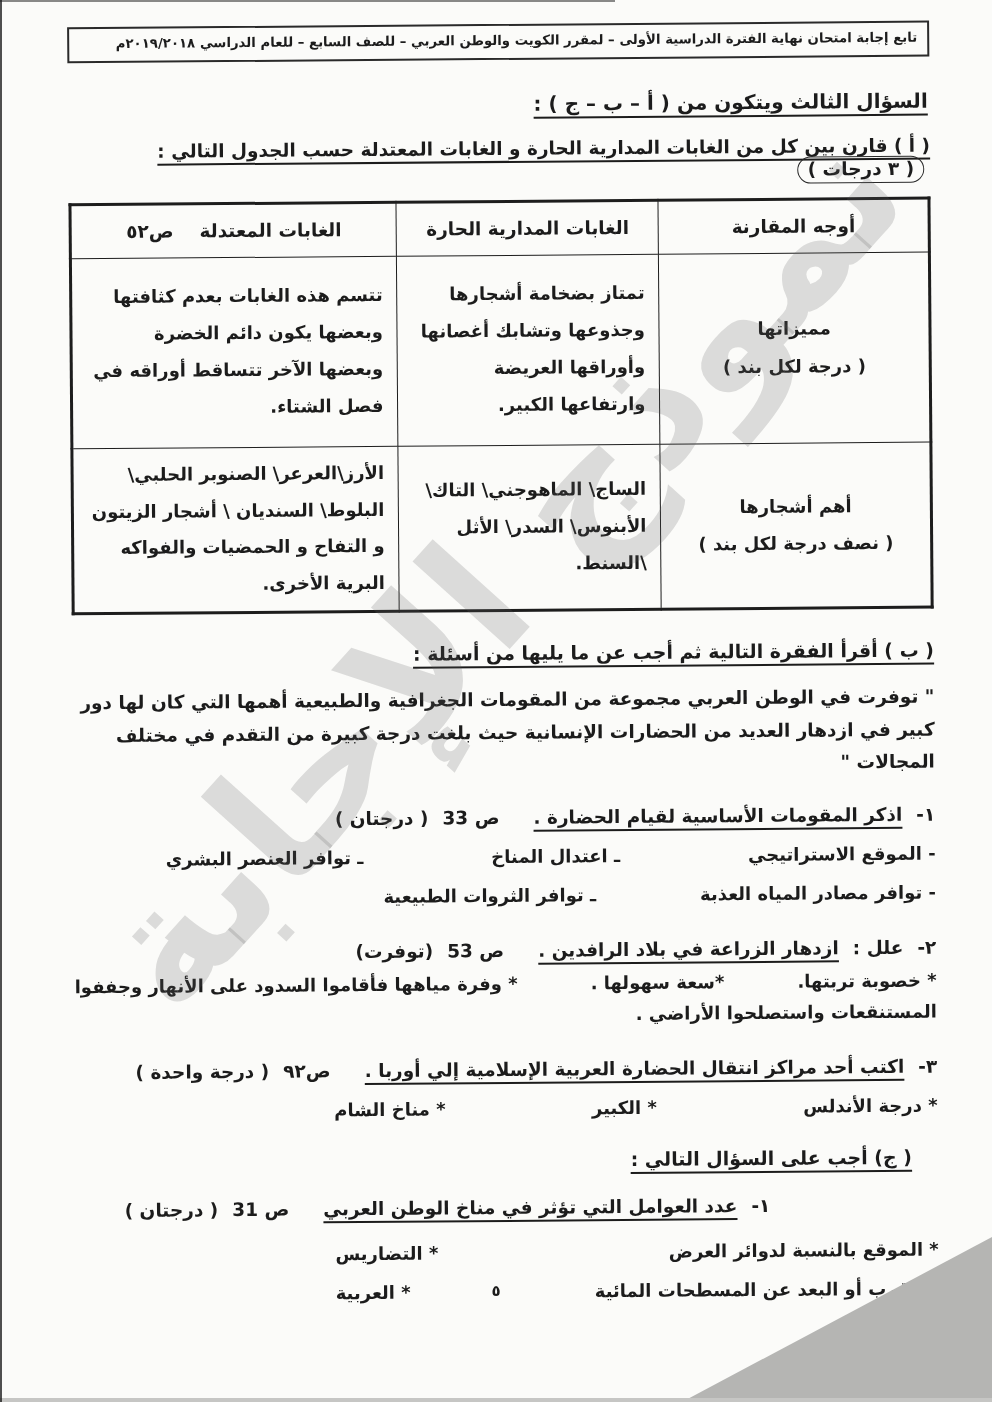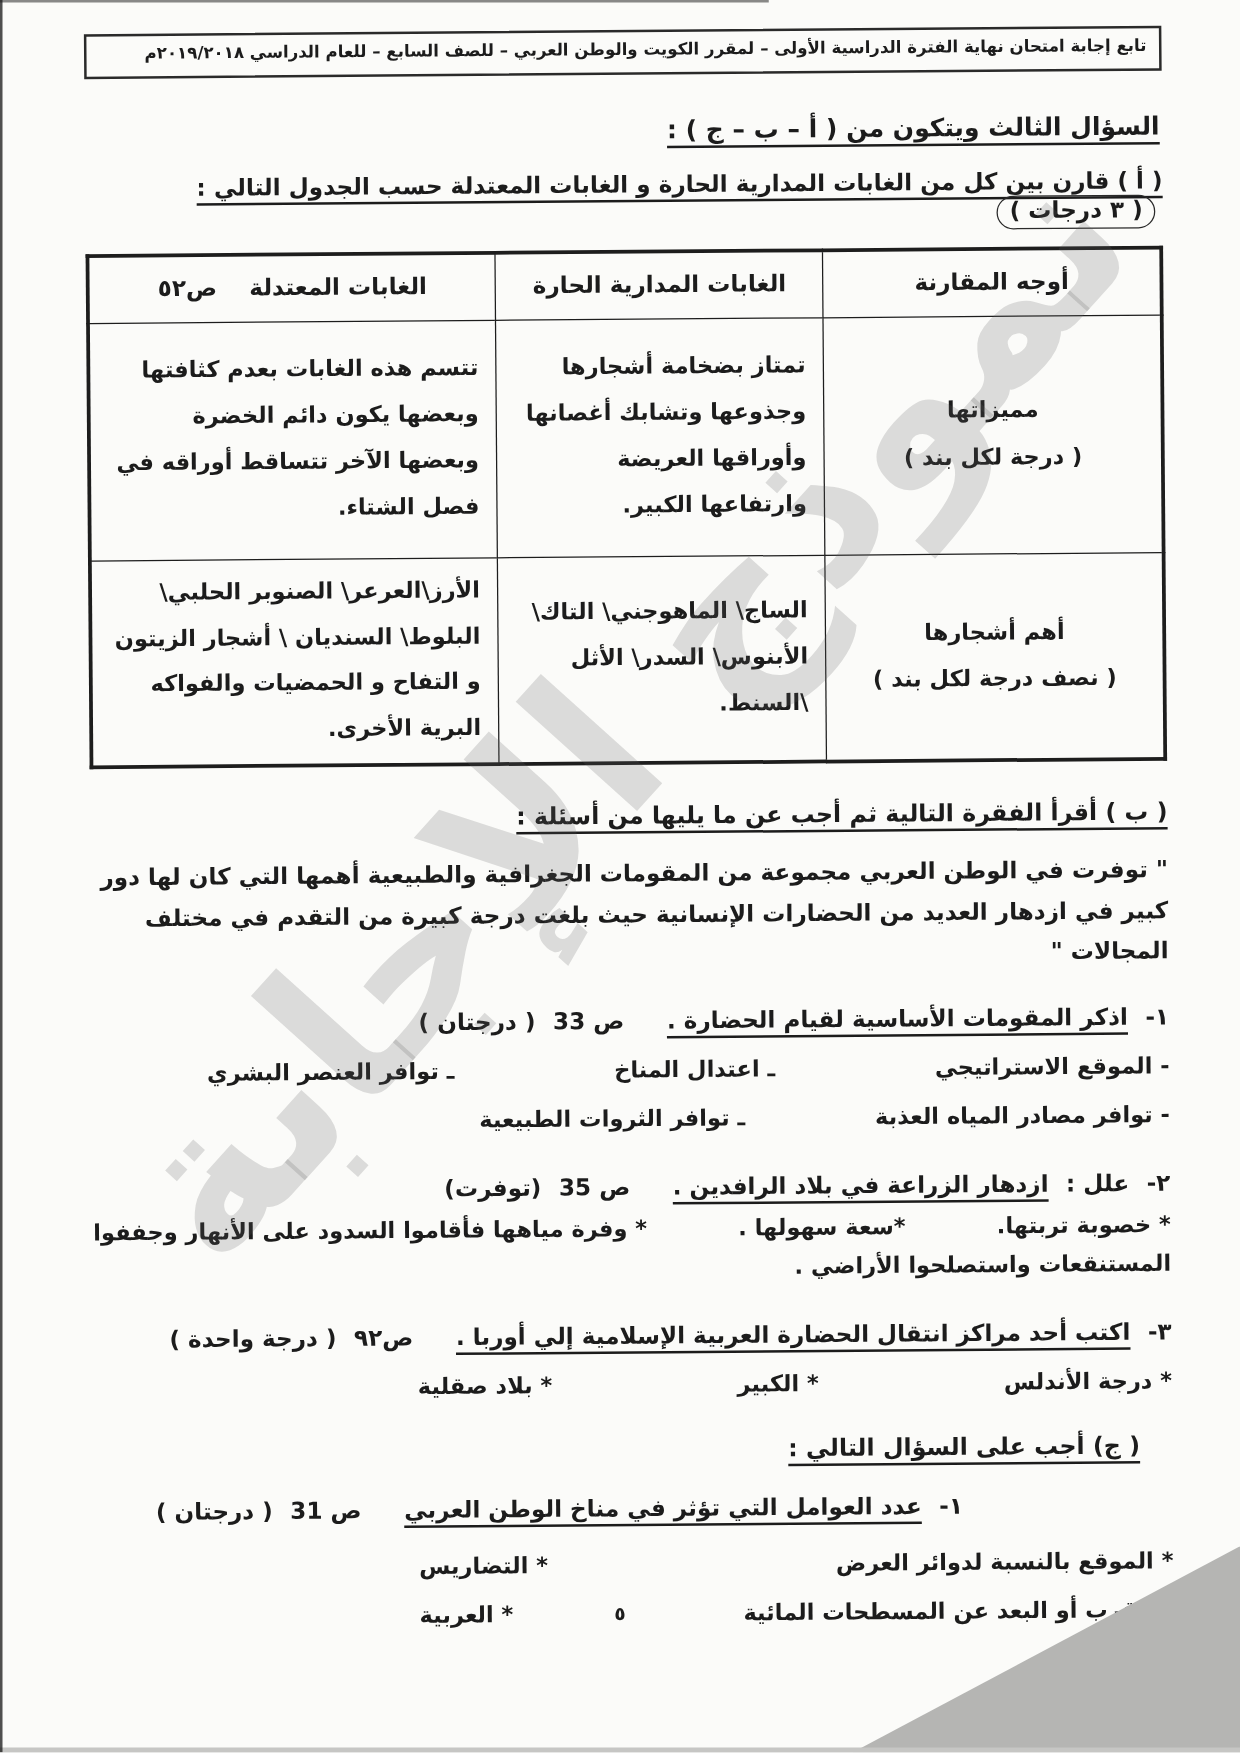--- a/index.html
+++ b/index.html
@@ -126,40 +126,40 @@
     </div>
     <div class="ans-row">
       <span>- توافر مصادر المياه العذبة</span>
       <span class="mr-gap">ـ توافر الثروات الطبيعية</span>
     </div>
 
     <div class="q-line mt-lg">
       <span>٢-</span>
       <span>علل :</span>
       <span class="u">ازدهار الزراعة في بلاد الرافدين .</span>
-      <span class="gap-r">ص 35</span>
+      <span class="gap-r">ص 53</span>
       <span>(توفرت)</span>
     </div>
     <div class="ans-row spread w-full" style="margin-top:12px">
       <span>* خصوبة تربتها.</span>
       <span>*سعة سهولها .</span>
       <span>* وفرة مياهها فأقاموا السدود على الأنهار وجففوا</span>
     </div>
     <div class="cont-line">المستنقعات واستصلحوا الأراضي .</div>
 
     <div class="q-line mt-lg">
       <span>٣-</span>
       <span class="u">اكتب أحد مراكز انتقال الحضارة العربية الإسلامية إلي أوربا .</span>
       <span class="gap-r">ص٩٢</span>
       <span>( درجة واحدة )</span>
     </div>
     <div class="ans-row spread w-70">
       <span>* درجة الأندلس</span>
       <span>* الكبير</span>
-      <span>* بلاد صقلية</span>
+      <span>* مناخ الشام</span>
     </div>
 
     <div class="sec-heading u indent-sm">( ج) أجب على السؤال التالي :</div>
 
     <div class="q-line indent-c">
       <span>١-</span>
       <span class="u">عدد العوامل التي تؤثر في مناخ الوطن العربي</span>
       <span class="gap-r">ص 31</span>
       <span>( درجتان )</span>
     </div>

